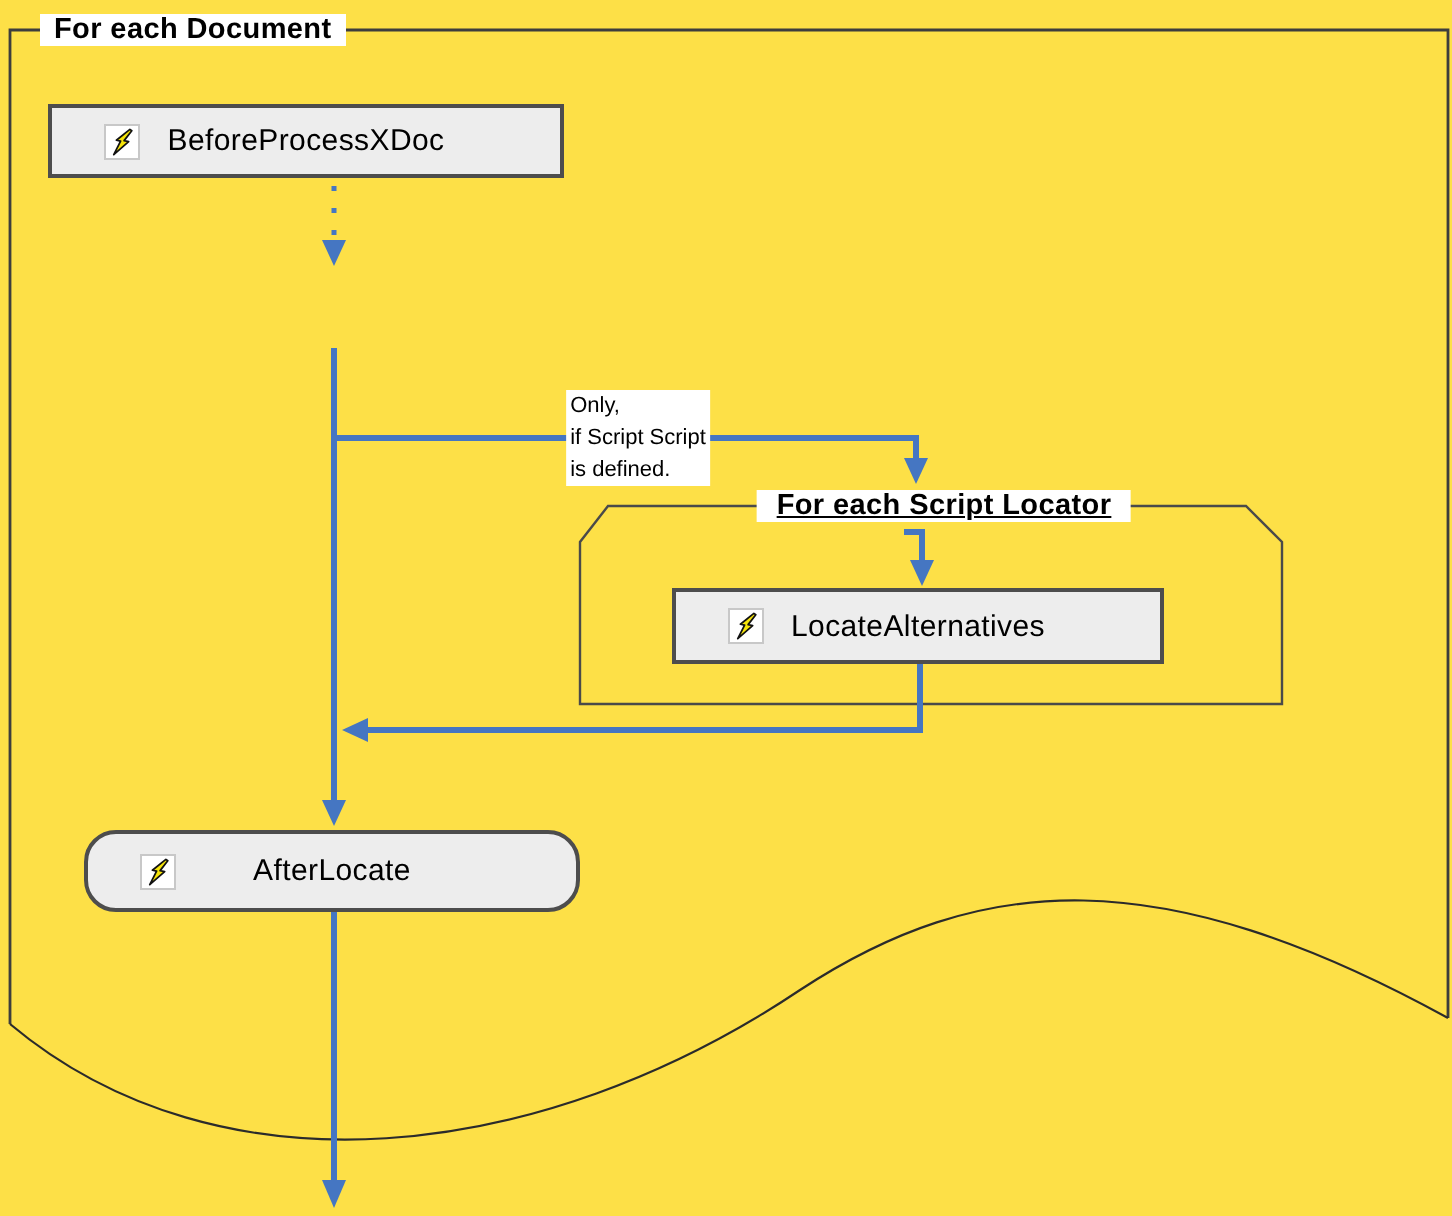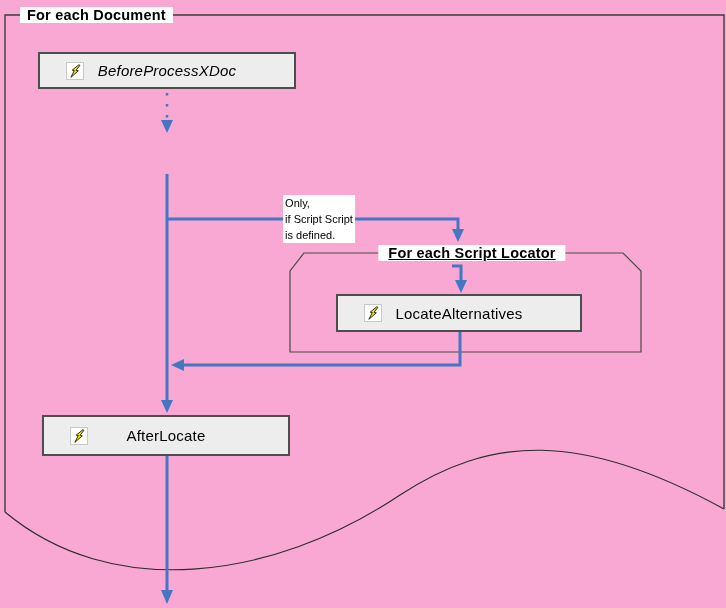--- a/index.html
+++ b/index.html
@@ -1,37 +1,37 @@
 <!DOCTYPE html>
 <html><head>
 <meta charset="utf-8">
 <style>
   html,body{margin:0;padding:0;background:#fff;}
   .canvas{
-    position:relative;width:726px;height:608px;background:#f9a8d4;overflow:hidden;
+    position:relative;width:726px;height:608px;background:#fde047;overflow:hidden;
     font-family:"Liberation Sans", sans-serif;color:#000;
   }
   .layer{position:absolute;left:0;top:0;width:726px;height:608px;}
 
   
   .frame-title{
     position:absolute;background:#ffffff;font-weight:bold;font-size:14.5px;
     line-height:16px;padding:0 7px;white-space:nowrap;letter-spacing:.2px;
   }
   .outer-title{left:20px;top:7px;}
   .inner-title{left:472px;top:245px;transform:translateX(-50%);padding:0 10px;text-decoration:underline;}
 
   
   .node{
     position:absolute;background:#ededed;border:2px solid #4d4d4d;box-sizing:border-box;
   }
-  .n1{left:38px;top:52px;width:258px;height:37px;font-style:italic;}
+  .n1{left:24px;top:52px;width:258px;height:37px;}
   .n2{left:42px;top:136px;width:248px;height:38px;}
   .n3{left:336px;top:294px;width:246px;height:38px;padding-left:28px;}
-  .n4{left:42px;top:415px;width:248px;height:41px;}
+  .n4{left:42px;top:415px;width:248px;height:41px;border-radius:16px;}
   .node-label{
     position:absolute;left:0;top:0;right:0;bottom:0;
     display:flex;align-items:center;justify-content:center;
     font-size:15px;letter-spacing:.2px;
   }
   .evicon{
     position:absolute;left:26px;top:50%;transform:translateY(-50%);
     width:18px;height:18px;background:#fff;border:1px solid #c8c8c8;box-sizing:border-box;
     display:flex;align-items:center;justify-content:center;
   }

